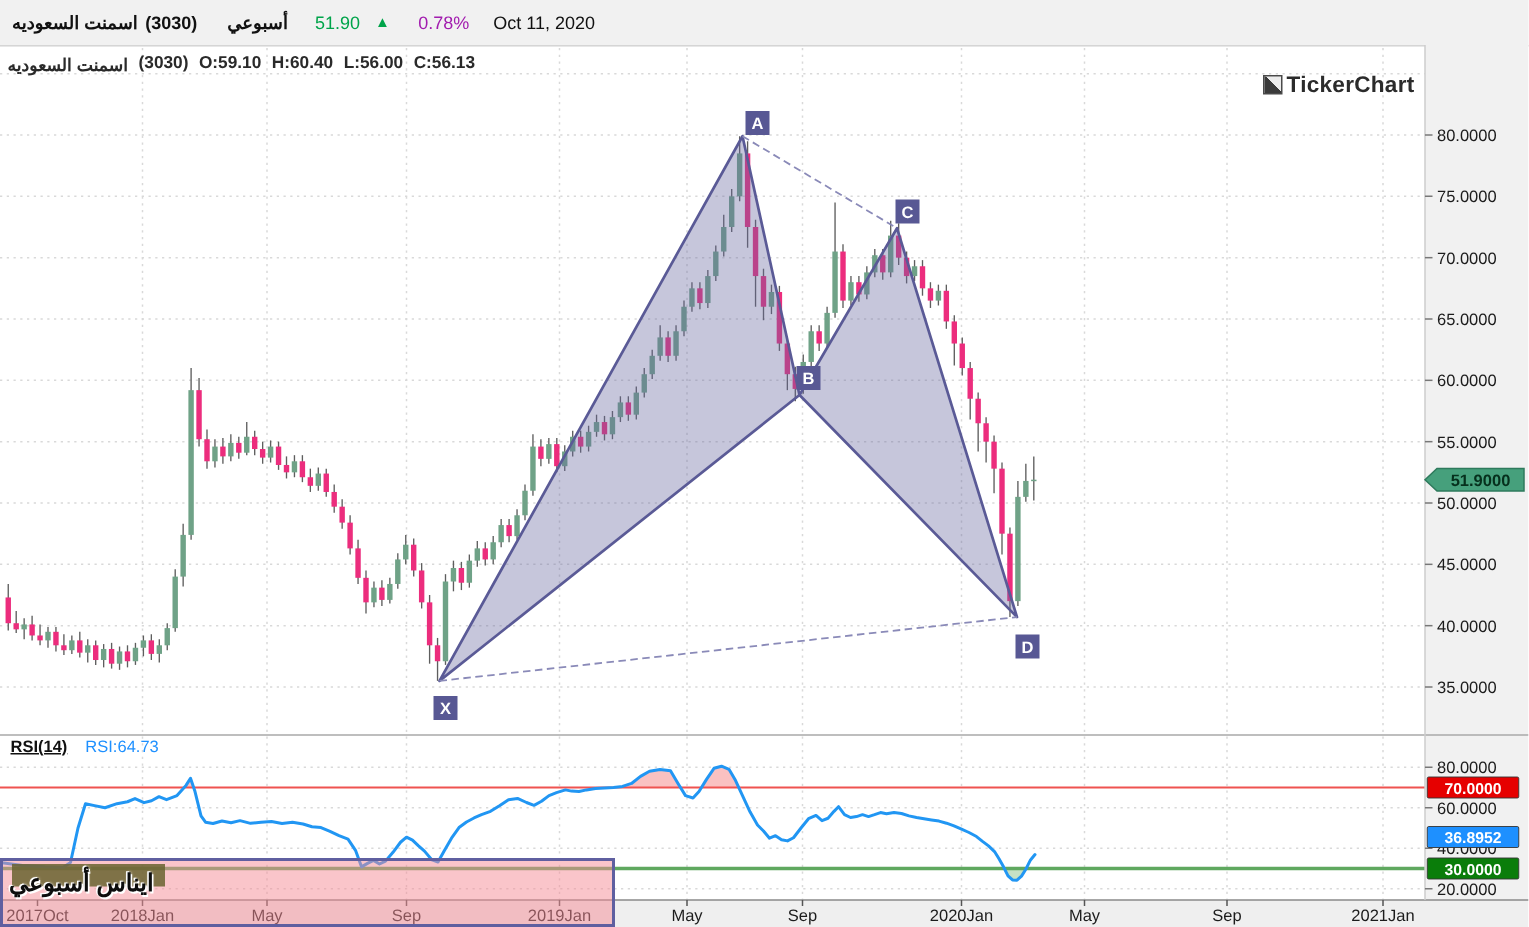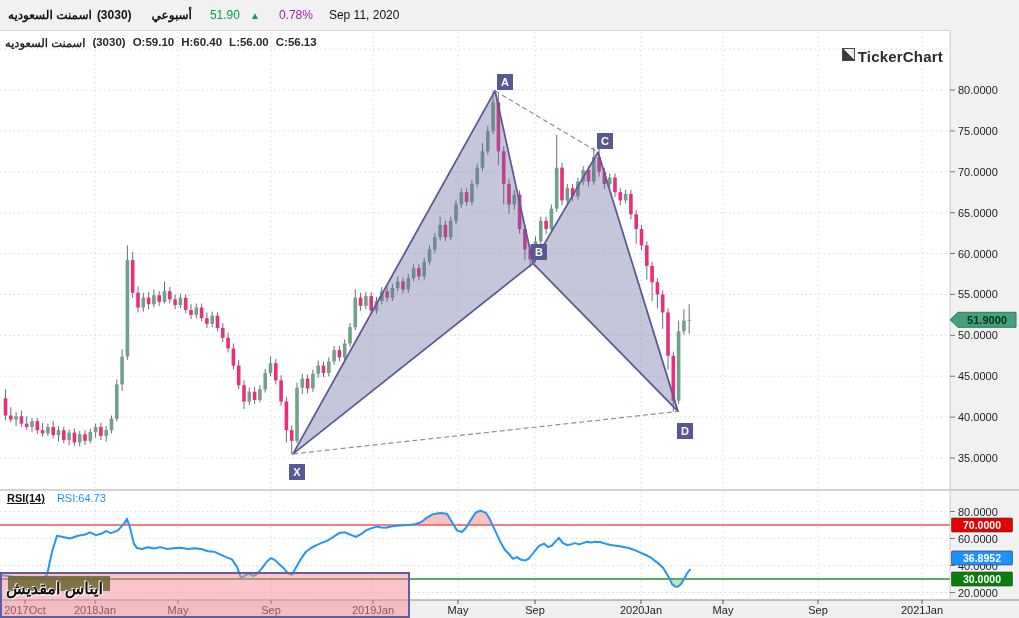--- a/index.html
+++ b/index.html
@@ -20,21 +20,21 @@
   .topbar .arrow{margin-left:10px;color:#00a44a;font-size:10px;}
   .topbar .pct{margin-left:19px;color:#a21caf;}
   .topbar .date{margin-left:16px;color:#111;}
   #chart-svg{position:absolute;left:0;top:30px;}
   .ohlc{
     position:absolute;left:5px;top:36px;font-size:11.5px;font-weight:bold;
     color:#2a2a2a;display:flex;gap:7px;white-space:nowrap;
   }
   .ohlc .a-name{direction:rtl;}
   .logo{
-    position:absolute;right:76px;top:48px;display:flex;gap:3px;
+    position:absolute;right:76px;top:48px;display:flex;align-items:center;gap:3px;
   }
   .logo .glyph{
     width:13px;height:13px;border:1px solid #4a4a4a;box-sizing:border-box;
     background:linear-gradient(to bottom left,#ececec 46%,#3a3a3a 46%);
   }
   .logo .word{font-size:15px;font-weight:800;color:#2b2b2b;letter-spacing:.2px;}
   .rsi-head{
     position:absolute;left:7px;top:492px;font-size:11px;display:flex;gap:12px;
   }
   .rsi-head .rsi-l{color:#111;font-weight:bold;text-decoration:underline;}
@@ -57,21 +57,21 @@
 </head>
 <body>
 
 <div class="topbar">
   <span class="name">اسمنت السعوديه</span>
   <span class="code">(3030)</span>
   <span class="period">أسبوعي</span>
   <span class="price">51.90</span>
   <span class="arrow">▲</span>
   <span class="pct">0.78%</span>
-  <span class="date">Sep 11, 2020</span>
+  <span class="date">Oct 11, 2020</span>
 </div>
 
 <svg id="chart-svg" width="1019" height="588" viewBox="0 30 1019 588">
     <rect x="0" y="600" width="1019" height="18" fill="#efefef"></rect>
     <rect x="950" y="30" width="69" height="570" fill="#f1f1f1"></rect>
     <g stroke="#d9d9d9" stroke-width="1" stroke-dasharray="1.5 3">
       <line x1="95" y1="32" x2="95" y2="600"></line>
       <line x1="178" y1="32" x2="178" y2="600"></line>
       <line x1="271" y1="32" x2="271" y2="600"></line>
       <line x1="373" y1="32" x2="373" y2="600"></line>
@@ -473,14 +473,14 @@
   <span class="word">TickerChart</span>
 </div>
 
 <div class="rsi-head">
   <span class="rsi-l">RSI(14)</span>
   <span class="rsi-v">RSI:64.73</span>
 </div>
 
 <div class="watermark">
   <span class="hl"></span>
-  <span class="wm-text">ايناس امقديش</span>
+  <span class="wm-text">ايناس أسبوعي</span>
 </div>
 
 </body></html>

